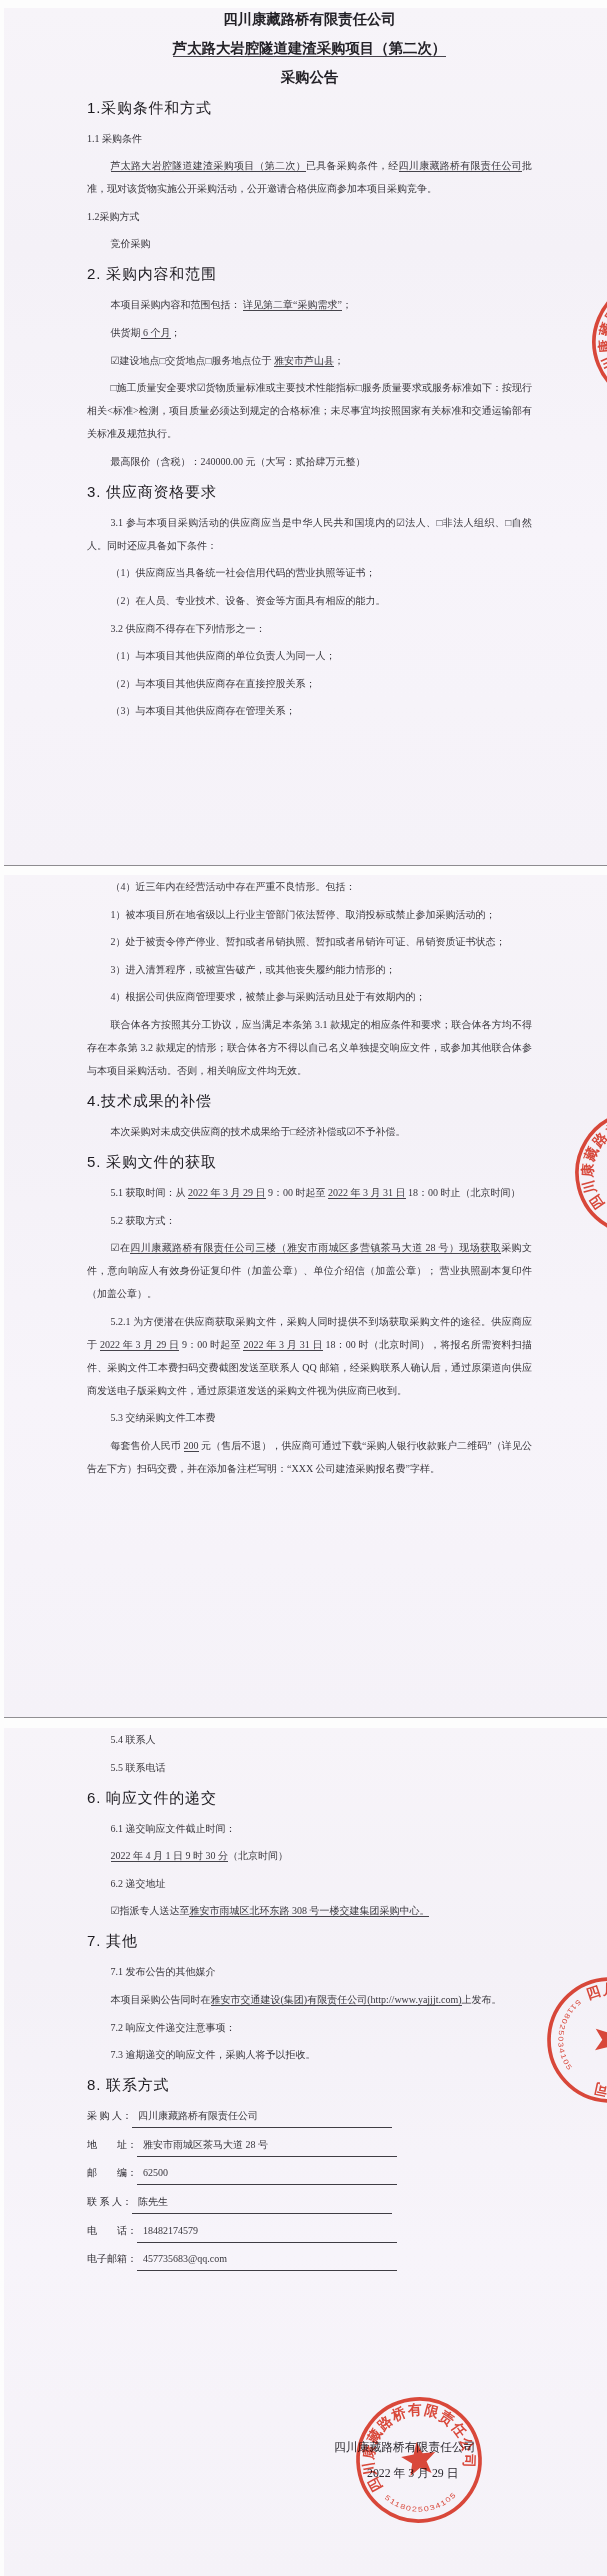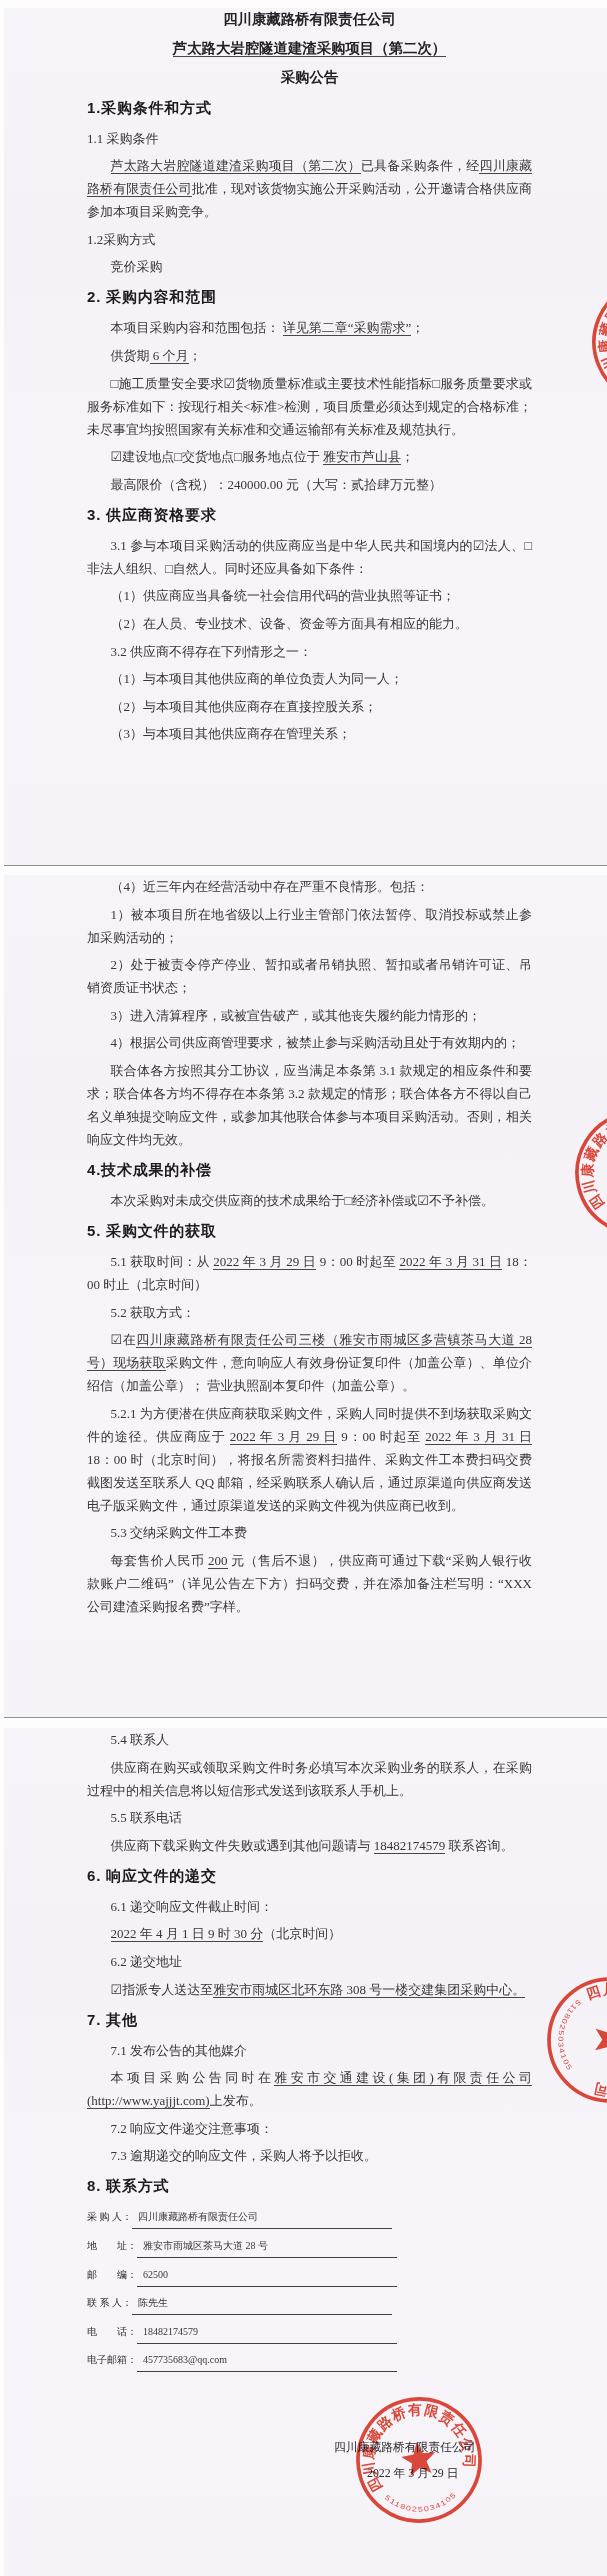--- a/index.html
+++ b/index.html
@@ -4,23 +4,23 @@
 <style>
   html,body{margin:0;padding:0;background:#ffffff;}
   .canvas{position:relative;width:607px;height:2576px;background:#fdfdfd;overflow:hidden;
     font-family:"Liberation Serif","DejaVu Serif",serif;color:#38363c;}
   .page{position:absolute;left:4px;width:607px;box-sizing:border-box;
     padding:0 79px 0 83px;overflow:hidden;
     background:linear-gradient(180deg,#f7f4f9 0%,#f4f1f7 28%,#f7f4fa 62%,#f5f2f8 100%);}
   .page1{top:7.6px;height:858px;border-bottom:1.5px solid #8e8c90;}
   .page2{top:875px;height:843px;border-bottom:1.5px solid #918f93;}
   .page3{top:1728px;height:848px;}
-  .p{font-size:13px;line-height:23px;margin:0 0 4.6px;text-align:justify;}
+  .p{font-size:10px;line-height:23px;margin:0 0 4.6px;text-align:justify;}
   .ind{text-indent:23.5px;}
-  .hd{font-family:"Liberation Sans","DejaVu Sans",sans-serif;font-weight:700;
+  .hd{font-family:"Liberation Sans","DejaVu Sans",sans-serif;font-weight:400;
     font-size:15px;line-height:26px;margin:6px 0;color:#1d1b20;letter-spacing:0.8px;}
   .title{text-align:center;font-weight:700;font-size:14.4px;line-height:23px;margin:0 0 6px;color:#232127;}
   .u{border-bottom:0.8px solid #46444c;}
   .crow{font-size:10px;line-height:23px;margin:0 0 4.6px;}
   .clabel{display:inline-block;color:#2c2a30;}
   .cv{display:inline-block;min-width:254px;border-bottom:0.8px solid #3f3d44;padding-left:6px;}
   .sig{position:absolute;font-size:11.8px;color:#2c2a30;white-space:nowrap;}
   .stamp{position:absolute;width:134px;height:134px;mix-blend-mode:multiply;opacity:.92;pointer-events:none;}
   .stamp svg{width:100%;height:100%;display:block;}
   .rot-main{transform:rotate(-8deg);}
@@ -40,22 +40,22 @@
 
     <div class="hd">1.采购条件和方式</div>
     <div class="p">1.1 采购条件</div>
     <div class="p ind"><span class="u">芦太路大岩腔隧道建渣采购项目（第二次）</span><span>已具备采购条件，经</span><span class="u">四川康藏路桥有限责任公司</span><span>批准，现对该货物实施公开采购活动，公开邀请合格供应商参加本项目采购竞争。</span></div>
     <div class="p">1.2采购方式</div>
     <div class="p ind">竞价采购</div>
 
     <div class="hd">2. 采购内容和范围</div>
     <div class="p ind"><span>本项目采购内容和范围包括： </span><span class="u">详见第二章“采购需求”</span><span>；</span></div>
     <div class="p ind"><span>供货期</span><span class="u"> 6 个月</span><span>；</span></div>
+    <div class="p ind"><span>☑建设地点□交货地点□服务地点位于 </span><span class="u">雅安市芦山县</span><span>；</span></div>
     <div class="p ind">□施工质量安全要求☑货物质量标准或主要技术性能指标□服务质量要求或服务标准如下：按现行相关&lt;标准&gt;检测，项目质量必须达到规定的合格标准；未尽事宜均按照国家有关标准和交通运输部有关标准及规范执行。</div>
-    <div class="p ind"><span>☑建设地点□交货地点□服务地点位于 </span><span class="u">雅安市芦山县</span><span>；</span></div>
     <div class="p ind">最高限价（含税）：240000.00 元（大写：贰拾肆万元整）</div>
 
     <div class="hd">3.  供应商资格要求</div>
     <div class="p ind">3.1 参与本项目采购活动的供应商应当是中华人民共和国境内的☑法人、□非法人组织、□自然人。同时还应具备如下条件：</div>
     <div class="p ind">（1）供应商应当具备统一社会信用代码的营业执照等证书；</div>
     <div class="p ind">（2）在人员、专业技术、设备、资金等方面具有相应的能力。</div>
     <div class="p ind">3.2 供应商不得存在下列情形之一：</div>
     <div class="p ind">（1）与本项目其他供应商的单位负责人为同一人；</div>
     <div class="p ind">（2）与本项目其他供应商存在直接控股关系；</div>
     <div class="p ind">（3）与本项目其他供应商存在管理关系；</div>
@@ -102,23 +102,21 @@
           <circle cx="100" cy="100" r="91" fill="none" stroke="#df3b2a" stroke-width="5.5"></circle>
           <polygon points="100,73 106.8,90.7 125.7,91.7 110.9,103.6 115.9,121.8 100,111.5 84.1,121.8 89.1,103.6 74.3,91.7 93.2,90.7" fill="#df3b2a"></polygon>
           <text font-size="21" fill="#df3b2a" font-family="Liberation Sans, sans-serif" font-weight="bold" letter-spacing="2"><textPath href="#ct1" textLength="272" lengthAdjust="spacingAndGlyphs">四川康藏路桥有限责任公司</textPath></text>
           <text font-size="10.5" fill="#df3b2a" font-family="Liberation Sans, sans-serif" letter-spacing="1.5"><textPath href="#cb1" textLength="120" lengthAdjust="spacingAndGlyphs">5118025034105</textPath></text>
         </svg>
       </div>
   </div>
 
   <div class="page page3">
     <div class="p ind">5.4 联系人</div>
-    <div class="p ind">供应商在购买或领取采购文件时务必填写本次采购业务的联系人，在采购过程中的相关信息将以短信形式发送到该联系人手机上。</div>
     <div class="p ind">5.5 联系电话</div>
-    <div class="p ind"><span>供应商下载采购文件失败或遇到其他问题请与 </span><span class="u">18482174579</span><span> 联系咨询。</span></div>
 
     <div class="hd">6. 响应文件的递交</div>
     <div class="p ind">6.1 递交响应文件截止时间：</div>
     <div class="p ind"><span class="u">2022 年 4 月 1 日 9 时 30 分</span><span>（北京时间）</span></div>
     <div class="p ind">6.2 递交地址</div>
     <div class="p ind"><span>☑指派专人送达至</span><span class="u">雅安市雨城区北环东路 308 号一楼交建集团采购中心。</span></div>
 
     <div class="hd">7. 其他</div>
     <div class="p ind">7.1 发布公告的其他媒介</div>
     <div class="p ind"><span>本项目采购公告同时在</span><span class="u">雅安市交通建设(集团)有限责任公司(http://www.yajjjt.com)</span><span>上发布。</span></div>

